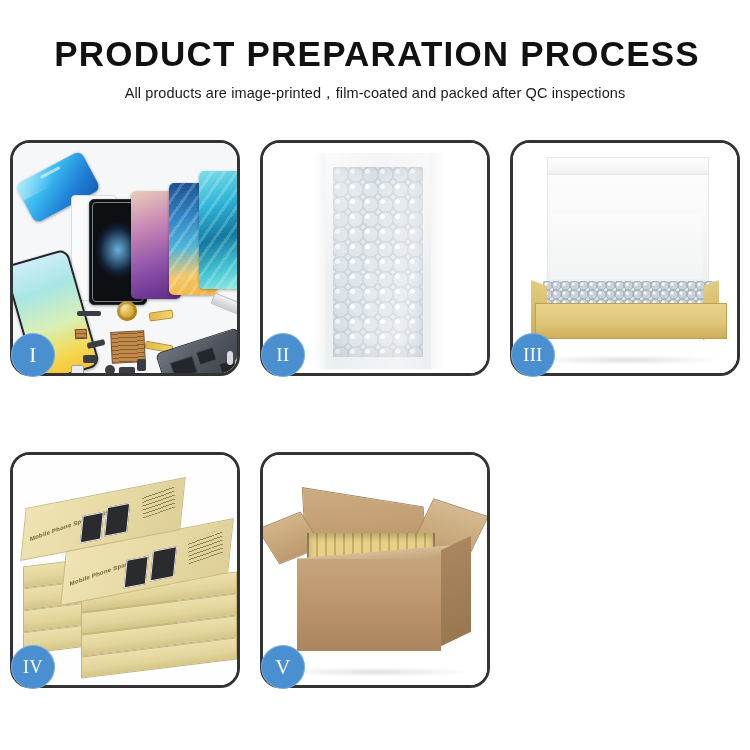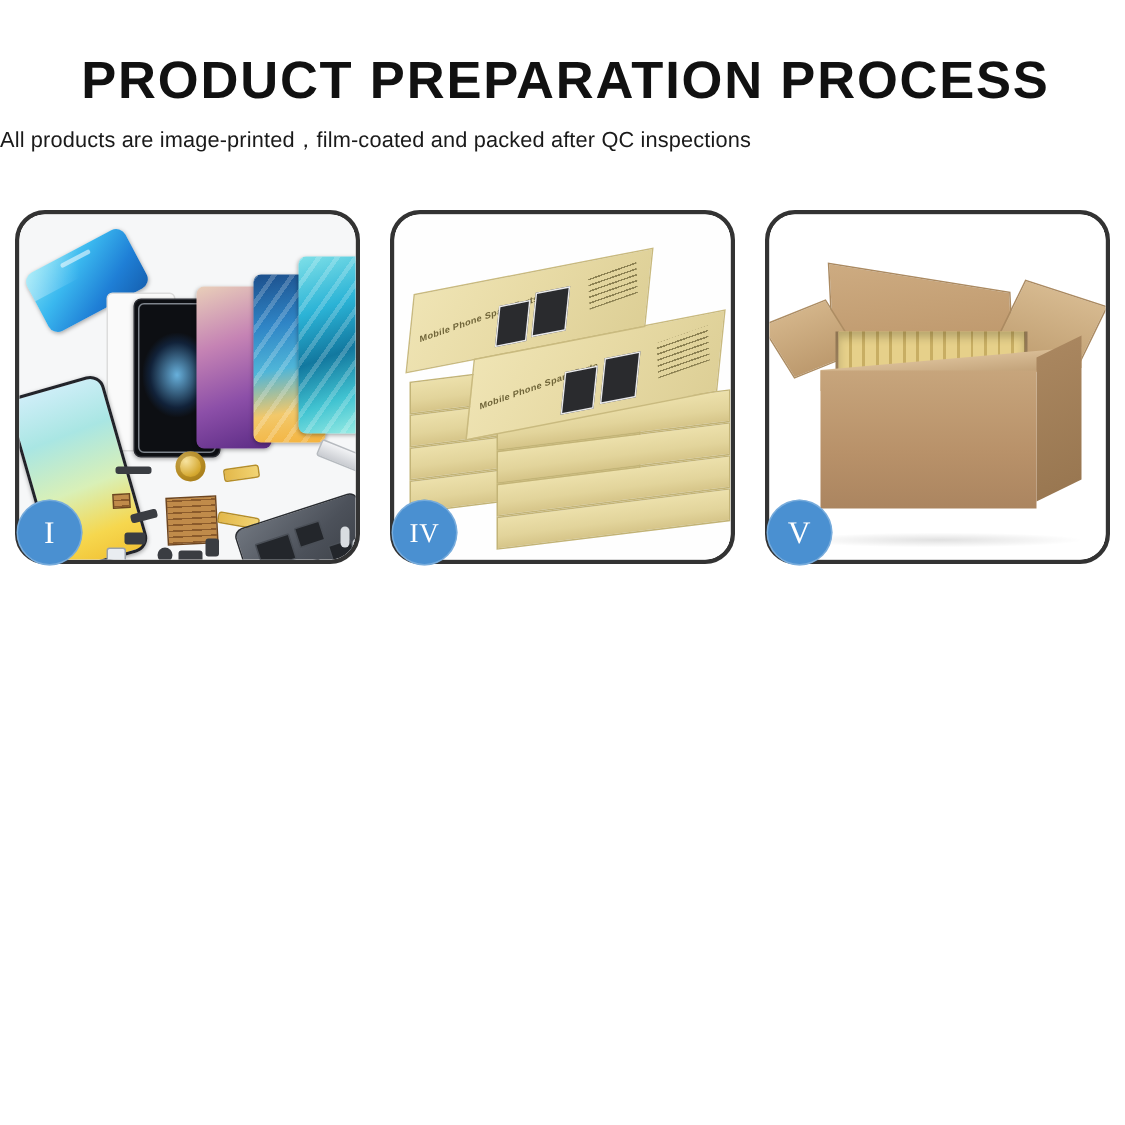--- a/index.html
+++ b/index.html
@@ -22,20 +22,21 @@
     font-size: 35px;
     font-weight: bold;
     letter-spacing: 1.2px;
     color: #111111;
     font-family: "Liberation Sans", sans-serif;
     white-space: nowrap;
   }
   .subtitle {
     position: absolute;
     top: 84px; left: 0; width: 750px;
+    text-align: center;
     font-size: 14.5px;
     color: #1a1a1a;
     letter-spacing: 0.1px;
     white-space: nowrap;
   }
   
   .grid {
     position: absolute;
     top: 140px; left: 10px;
     width: 730px; height: 548px;
@@ -409,21 +410,47 @@
           <div class="chip" style="left:16px; top:34px; width:30px; height:10px;"></div>
           <div class="chip" style="left:56px; top:28px; width:14px; height:20px;"></div>
         </div>
         <div class="tweezer"></div>
         <div class="part" style="left:214px; top:208px; width:6px; height:14px; background:#d8dce0; border-radius:3px;"></div>
         <div class="part" style="left:222px; top:216px; width:6px; height:12px; background:#cfd4d9; border-radius:3px;"></div>
       </div>
       <div class="badge">I</div>
     </div>
 
-
+    <div class="panel">
+      <div class="panel-inner">
+        <div class="p1bg" style="background:#ffffff;"></div>
+        <div class="bw-wrap">
+          <div class="bw-side-l"></div>
+          <div class="bw-side-r"></div>
+          <div class="bw-core"></div>
+          <div class="bw-sheen"></div>
+        </div>
+      </div>
+      <div class="badge wide">II</div>
+    </div>
+
+    <div class="panel">
+      <div class="panel-inner">
+        <div class="p1bg" style="background:#ffffff;"></div>
+        <div class="b3-lid"></div>
+        <div class="b3-lid-top"></div>
+        <div class="b3-foam"></div>
+        <div class="b3-bubbles"></div>
+        <div class="b3-flap-l"></div>
+        <div class="b3-flap-r"></div>
+        <div class="b3-front"></div>
+        <div class="shadow-soft"></div>
+      </div>
+      <div class="badge wide">III</div>
+    </div>
 
     <div class="panel">
       <div class="panel-inner">
         <div class="p1bg" style="background:#fefefe;"></div>
         <div class="stack">
 
           <div class="kbox" style="left:0px;  top:146px; width:152px; height:20px; transform:skewY(-7deg);"></div>
           <div class="kbox" style="left:0px;  top:124px; width:152px; height:20px; transform:skewY(-7deg);"></div>
           <div class="kbox" style="left:0px;  top:102px; width:152px; height:20px; transform:skewY(-7deg);"></div>
           <div class="kbox" style="left:0px;  top:80px;  width:152px; height:20px; transform:skewY(-7deg);"></div>

